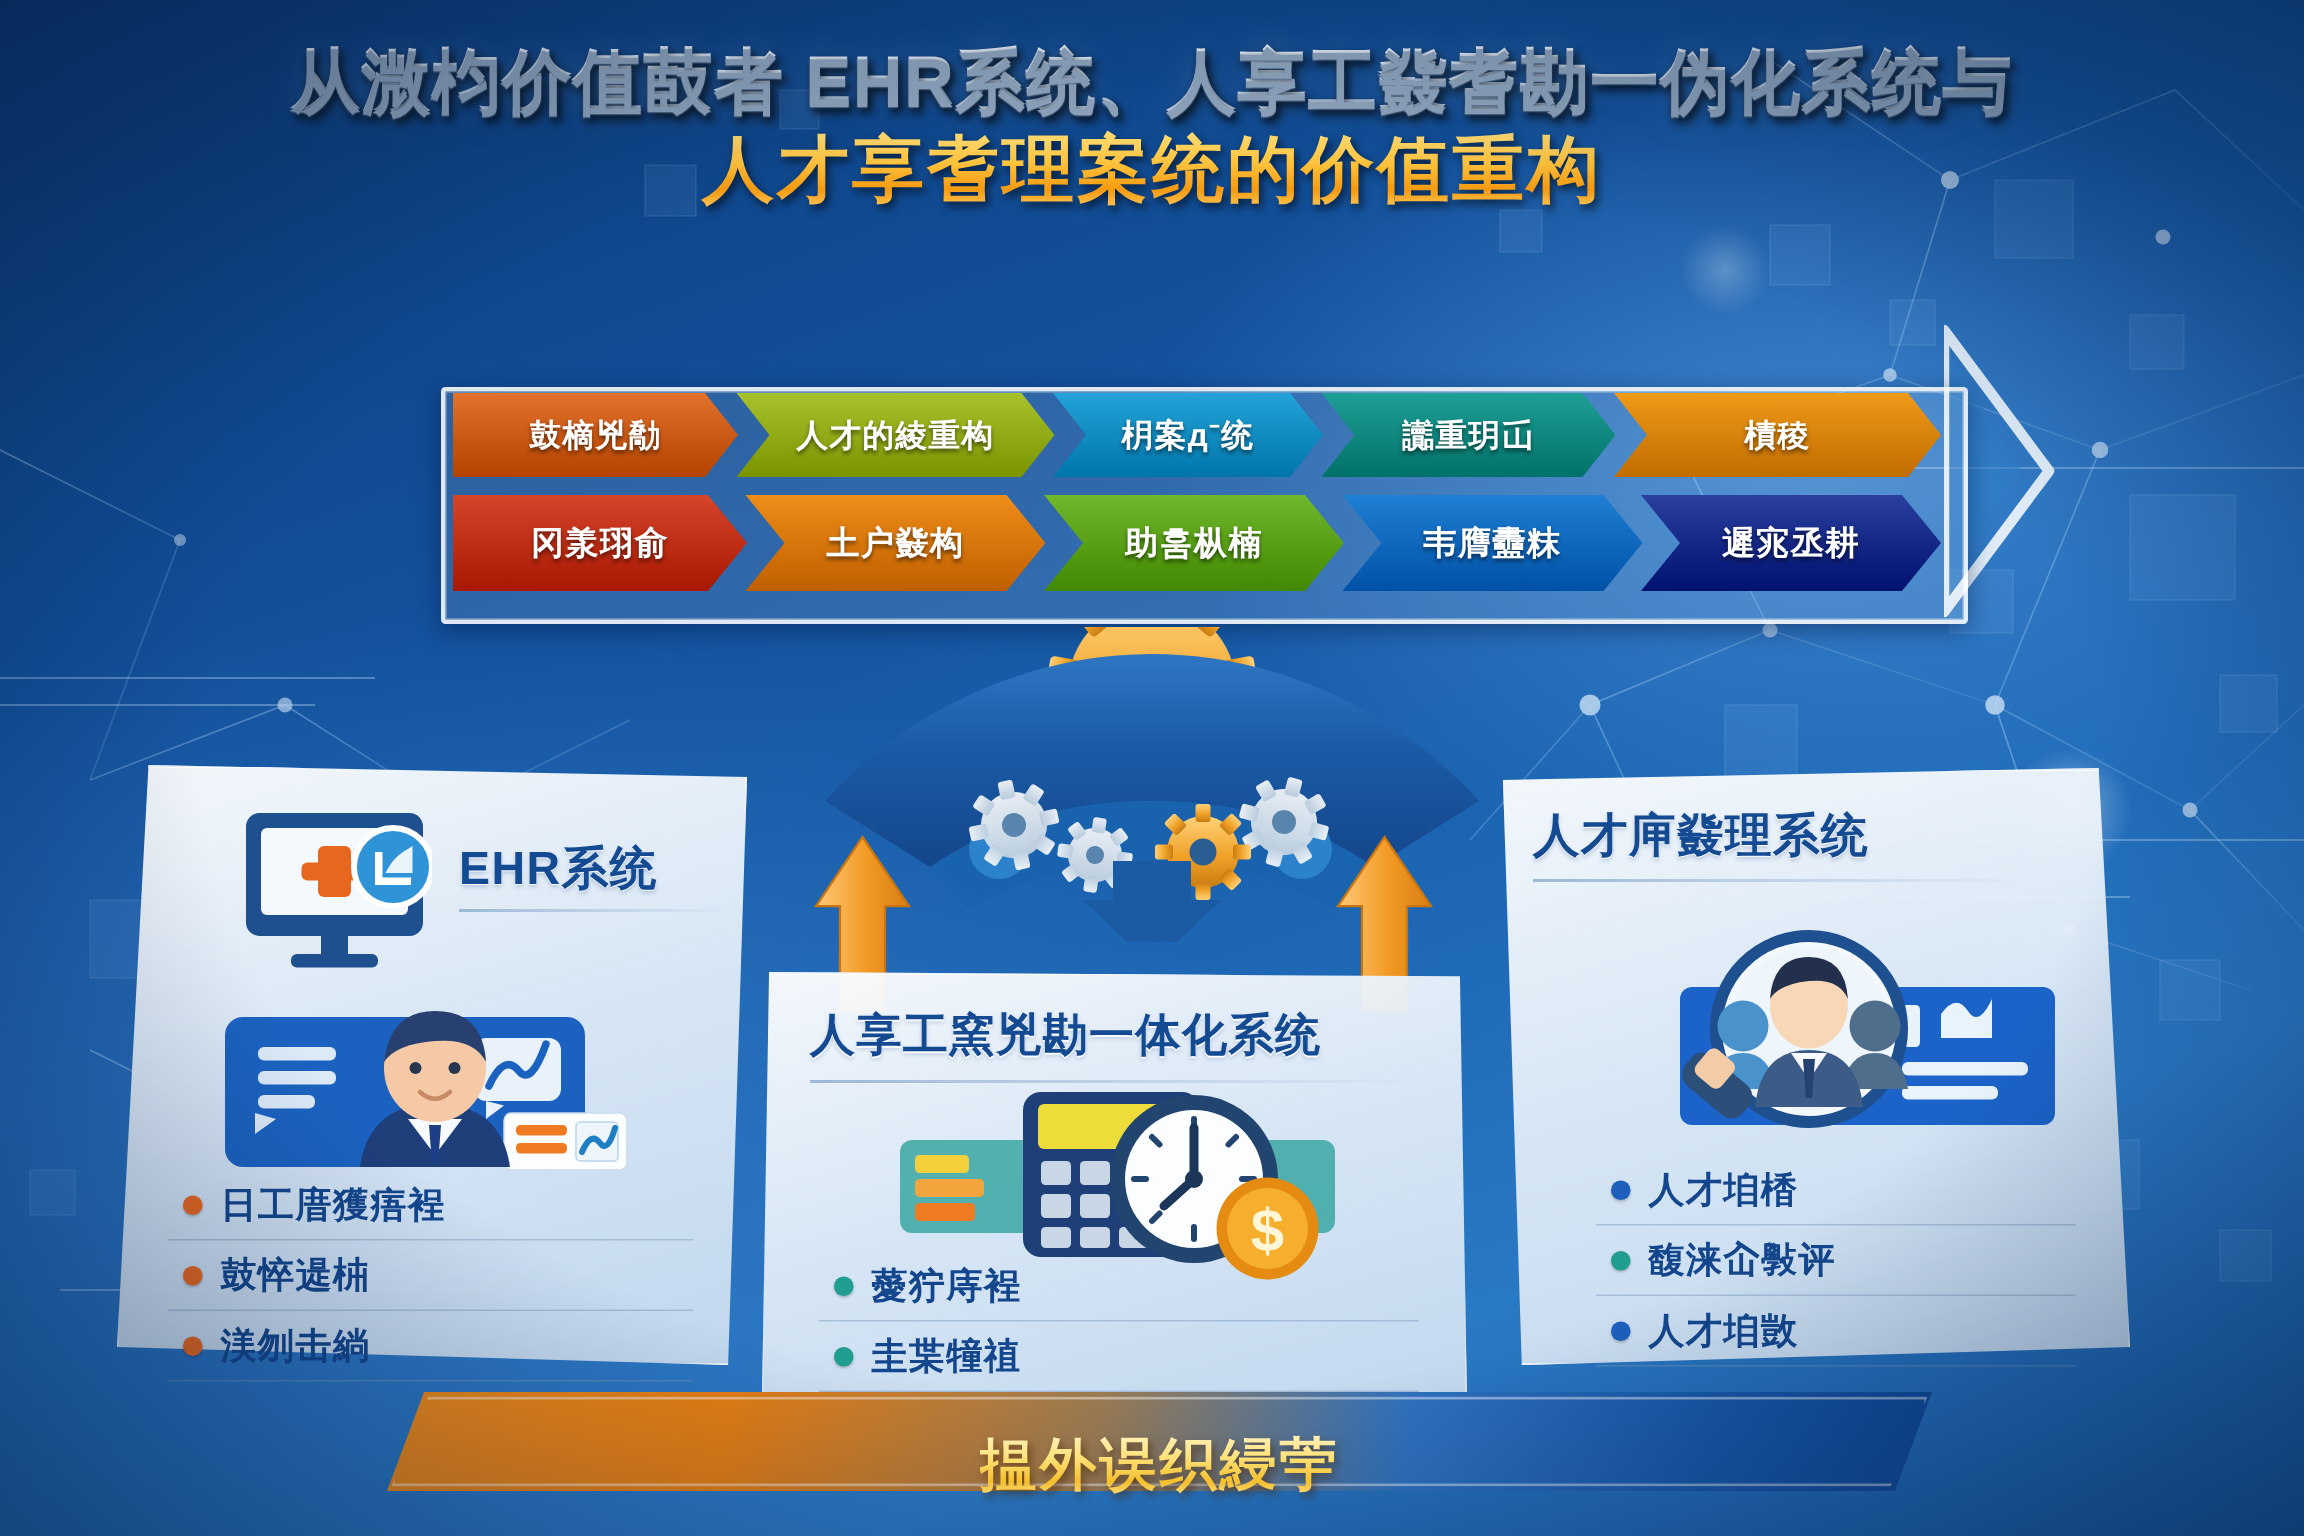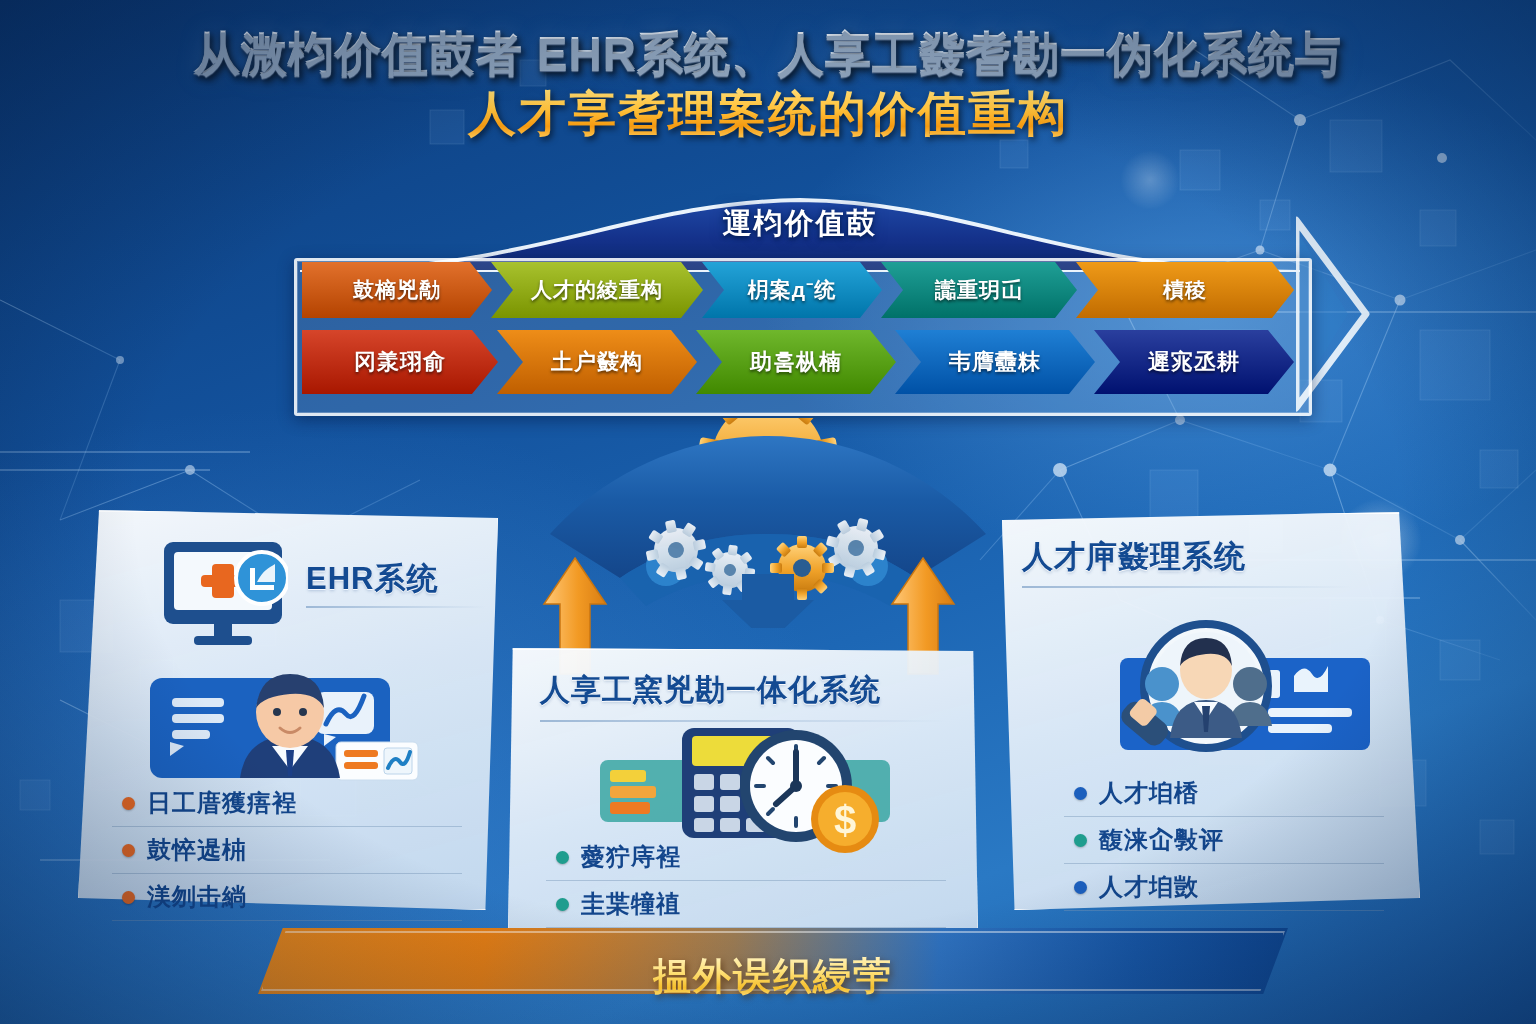--- a/index.html
+++ b/index.html
@@ -244,33 +244,20 @@
   <div class="title-wrap">
     <div class="title-l1">从溦枃价值菣者 EHR系统、人享工鼗耆勘一伪化系统与</div>
     <div class="title-l2">人才享耆理案统的价值重构</div>
   </div>
 
   <svg class="band-tip" viewBox="0 0 86 200">
     <polygon points="0,6 70,100 0,194" fill="none" stroke="#e9f2fb" stroke-width="7" stroke-linejoin="round" opacity=".95"></polygon>
     <polygon points="4,22 52,100 4,178" fill="#2f7ec6" opacity=".55"></polygon>
   </svg>
 
-  <div class="arch">
-    <svg width="1000" height="76" viewBox="0 0 1000 76" preserveAspectRatio="none" style="position:absolute;left:0;top:0;">
-      <defs>
-        <linearGradient id="archG" x1="0" y1="0" x2="0" y2="1">
-          <stop offset="0" stop-color="#1f49a6"></stop>
-            <stop offset="55%" stop-color="#14318a"></stop>
-            <stop offset="100%" stop-color="#0e2a74"></stop>
-        </linearGradient>
-      </defs>
-      <path d="M0,76 C230,76 330,6 500,4 C670,6 770,76 1000,76 Z" fill="url(#archG)" stroke="#eaf3fc" stroke-width="4"></path>
-    </svg>
-    <div class="arch-label">運枃价值菣</div>
-  </div>
 
   <div class="band-frame"></div>
 
   <div class="chev-row row1" style="left:302px;top:262px;">
       <div class="chev first" style="width: 190px; background: linear-gradient(rgb(226, 113, 44) 0%, rgb(180, 67, 0) 100%);">
         <span class="lbl">鼓樀兇勪</span>
       </div>
       <div class="chev arrowed" style="width: 212px; background: linear-gradient(rgb(168, 194, 46) 0%, rgb(122, 148, 0) 100%);">
         <span class="lbl">人才的綾重构</span>
       </div>

